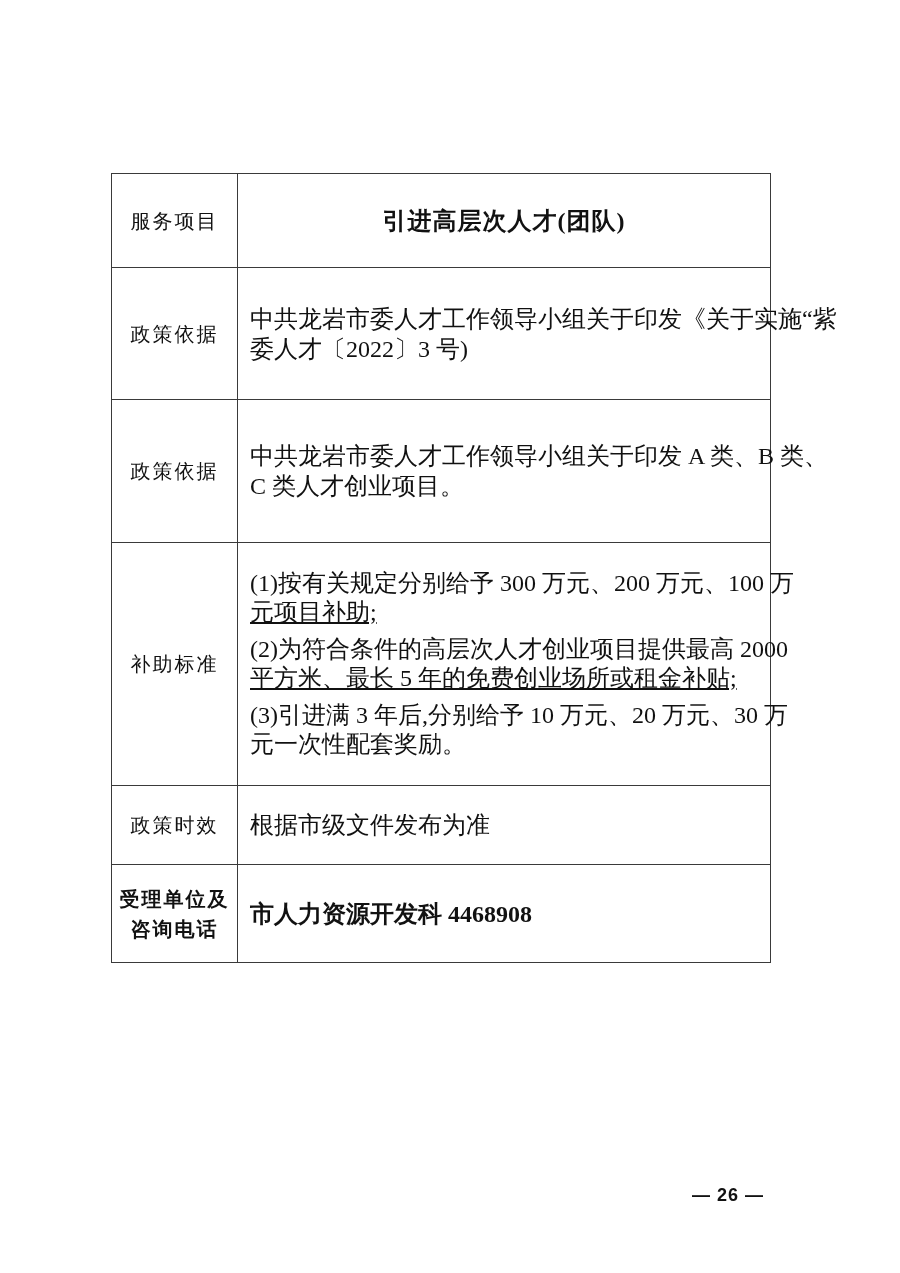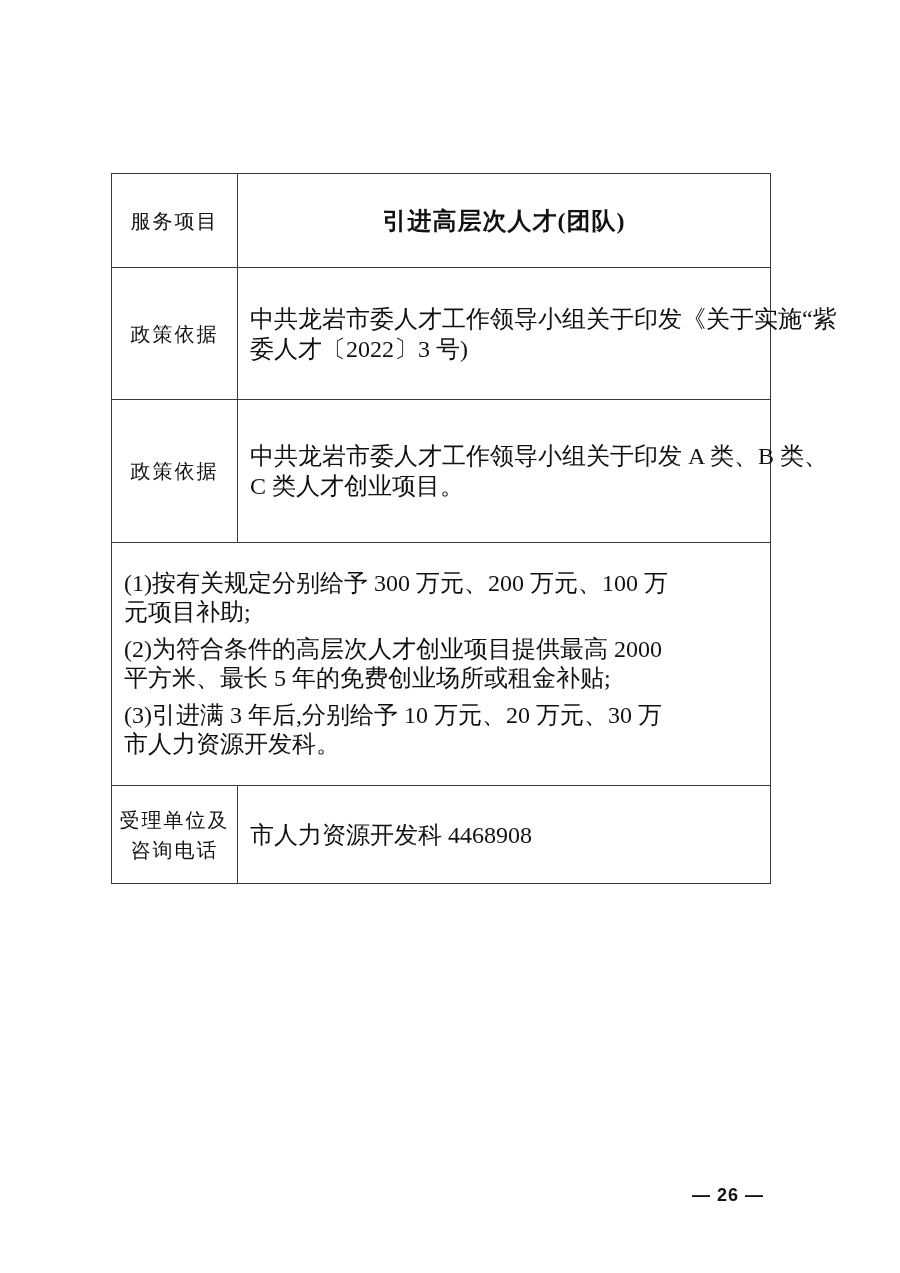--- a/index.html
+++ b/index.html
@@ -34,24 +34,24 @@
     display:flex; flex-direction:column;
     justify-content:center;
     padding:0 12px;
     font-size:24px; line-height:30px;
   }
   .r1 { height:93px; }
   .r2 { height:132px; }
   .r3 { height:143px; }
   .r4 { height:243px; }
   .r5 { height:79px; }
-  .r6 { height:98px; }
+  .r6 { height:98px;font-weight:bold; }
   .r1 .cell-content { align-items:center; text-align:center; font-weight:bold; letter-spacing:1px; }
   .r4 .cell-content { line-height:29px; }
-  .r4 .cell-content .para-end { margin-bottom:8px; }
+  .r4 .cell-content .para-end { margin-bottom:8px;text-decoration:underline; }
   .line { white-space:nowrap; }
   .page-number {
     position:absolute;
     left:640px; top:1182px;
     width:176px;
     text-align:center;
     font-size:18px; line-height:26px;
     letter-spacing:1px;
     font-family:"Liberation Sans","DejaVu Sans",sans-serif;
     font-weight:bold;
@@ -87,30 +87,41 @@
       <div class="cell-label">
         <div class="line">政策依据</div>
       </div>
       <div class="cell-content">
         <div class="line">中共龙岩市委人才工作领导小组关于印发 A 类、B 类、</div>
         <div class="line">C 类人才创业项目。</div>
       </div>
     </div>
 
     <div class="trow r4">
+      <div class="cell-label">
+        <div class="line">补助标准</div>
+      </div>
       <div class="cell-content">
         <div class="line">(1)按有关规定分别给予 300 万元、200 万元、100 万</div>
         <div class="line para-end">元项目补助;</div>
         <div class="line">(2)为符合条件的高层次人才创业项目提供最高 2000</div>
         <div class="line para-end">平方米、最长 5 年的免费创业场所或租金补贴;</div>
         <div class="line">(3)引进满 3 年后,分别给予 10 万元、20 万元、30 万</div>
-        <div class="line">市人力资源开发科。</div>
+        <div class="line">元一次性配套奖励。</div>
       </div>
     </div>
 
+    <div class="trow r5">
+      <div class="cell-label">
+        <div class="line">政策时效</div>
+      </div>
+      <div class="cell-content">
+        <div class="line">根据市级文件发布为准</div>
+      </div>
+    </div>
 
     <div class="trow r6">
       <div class="cell-label">
         <div class="line">受理单位及</div>
         <div class="line">咨询电话</div>
       </div>
       <div class="cell-content">
         <div class="line">市人力资源开发科 4468908</div>
       </div>
     </div>

